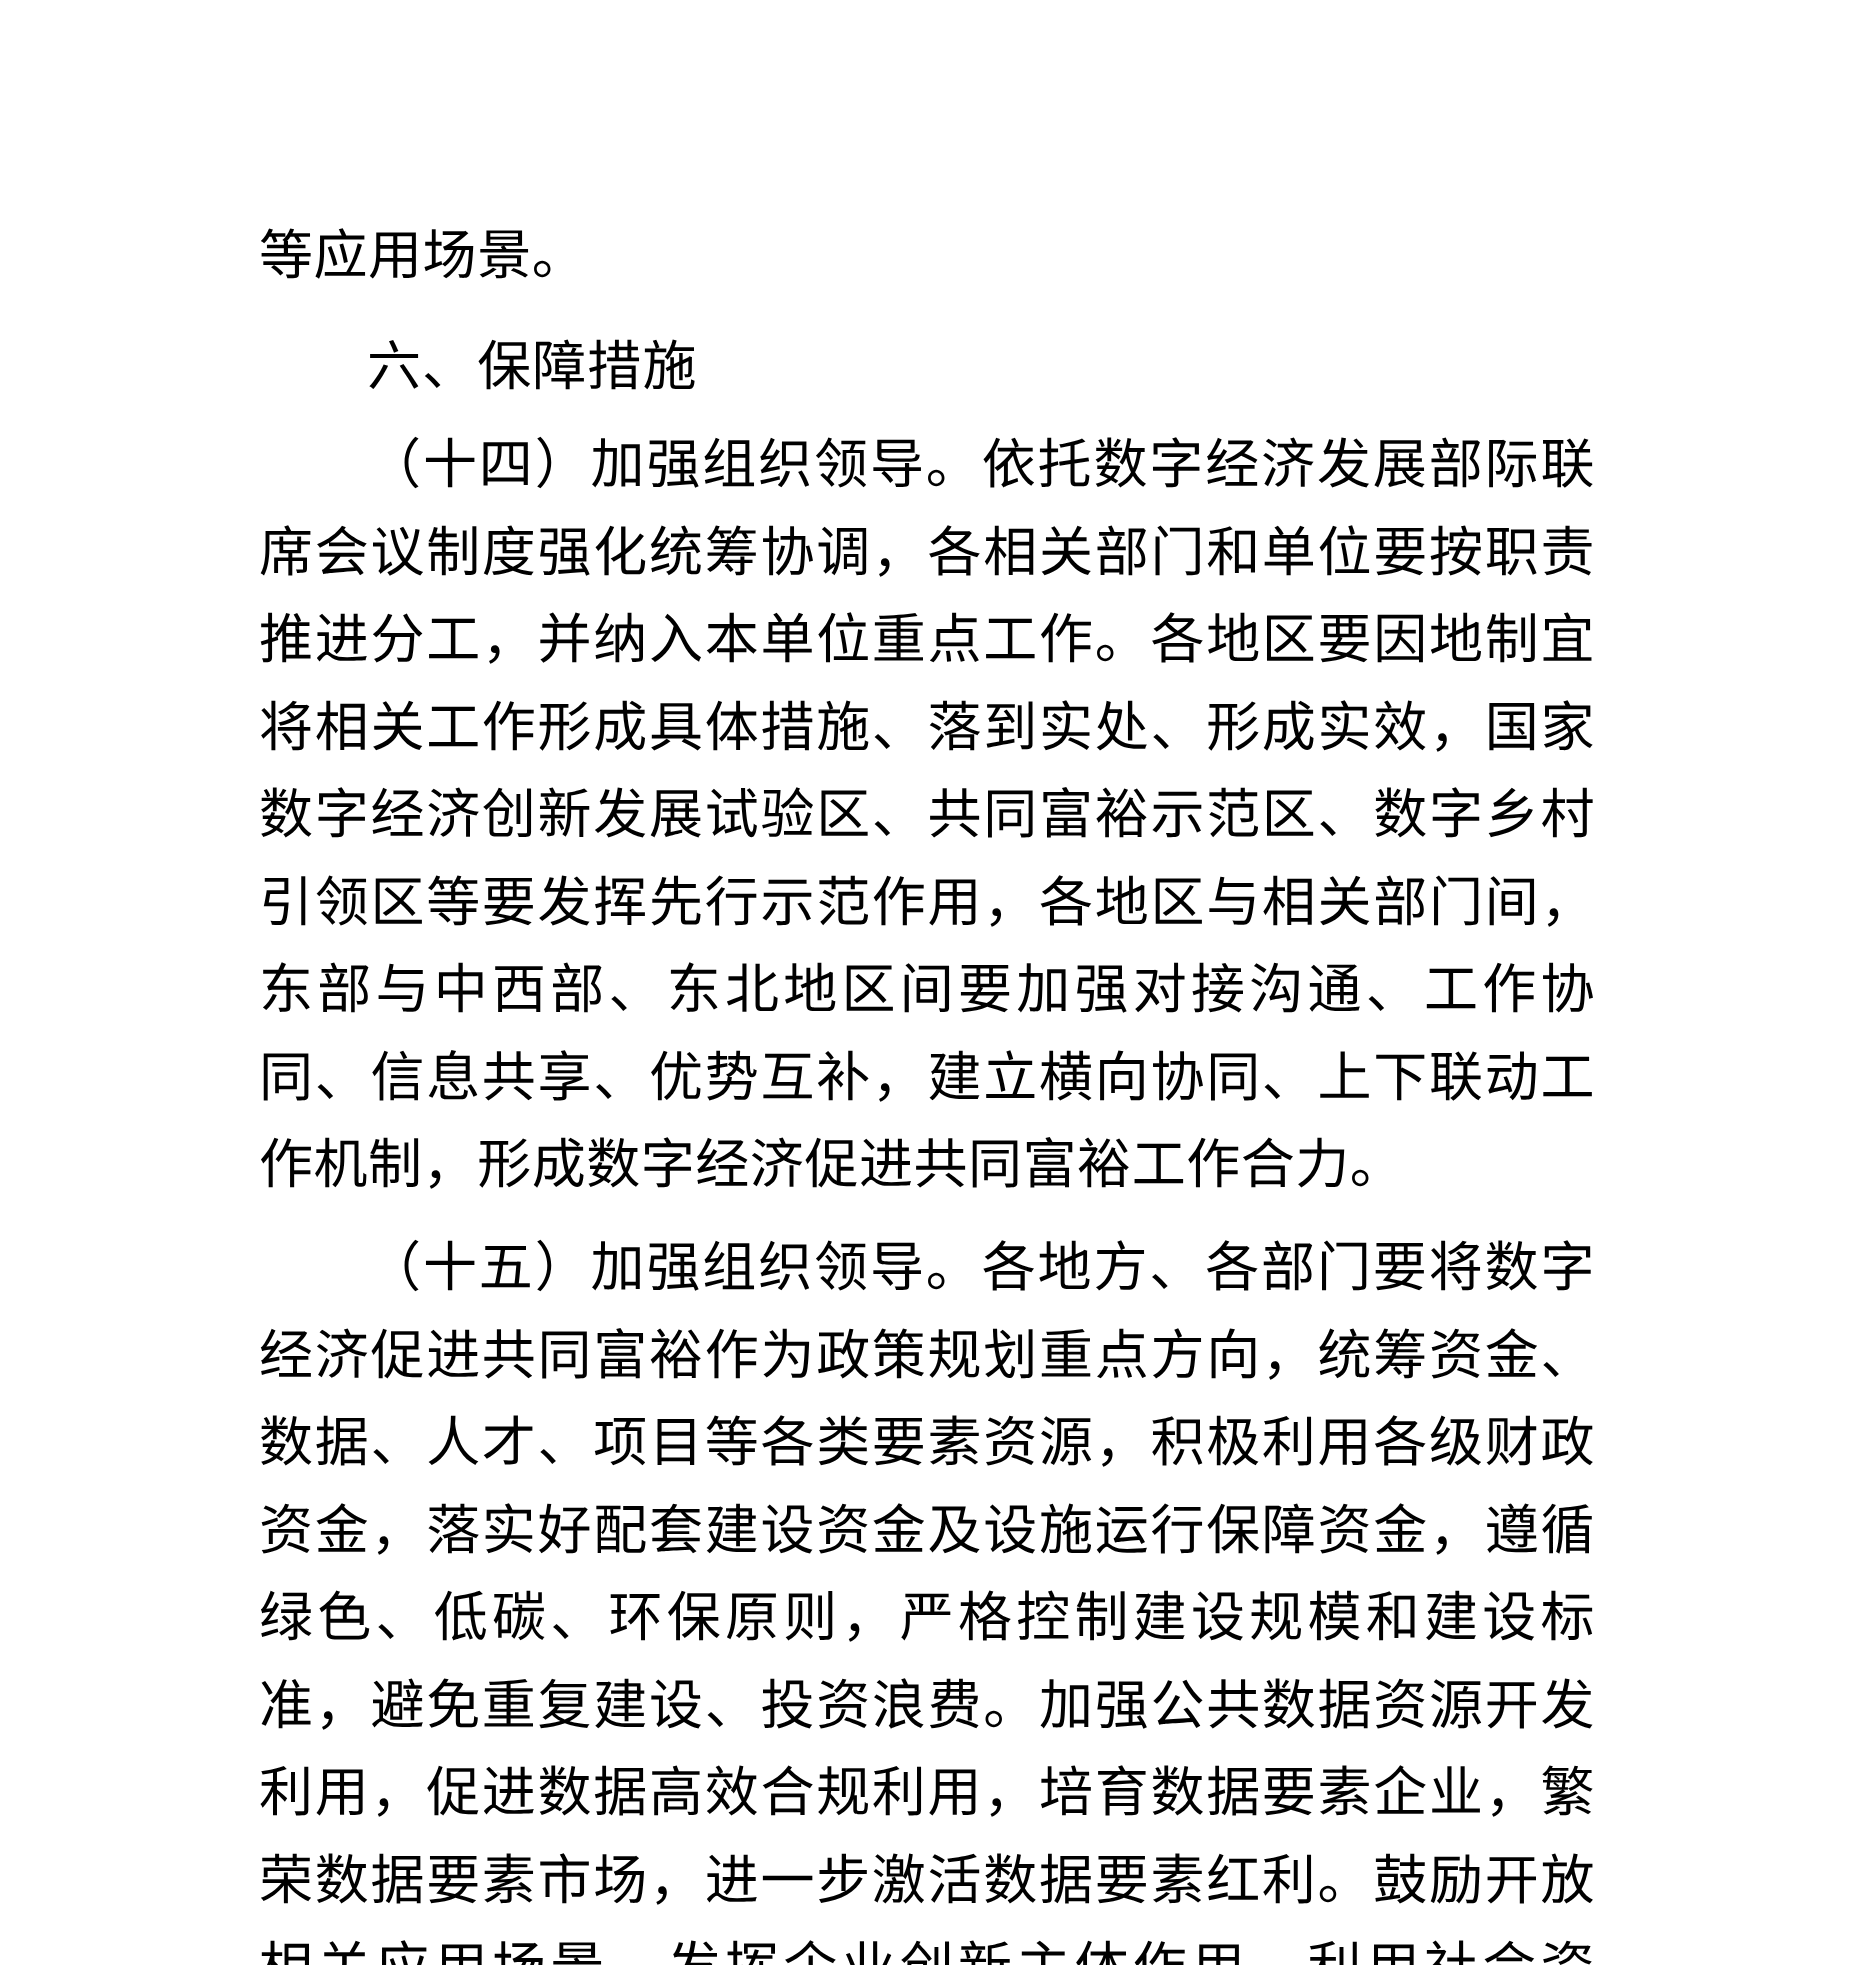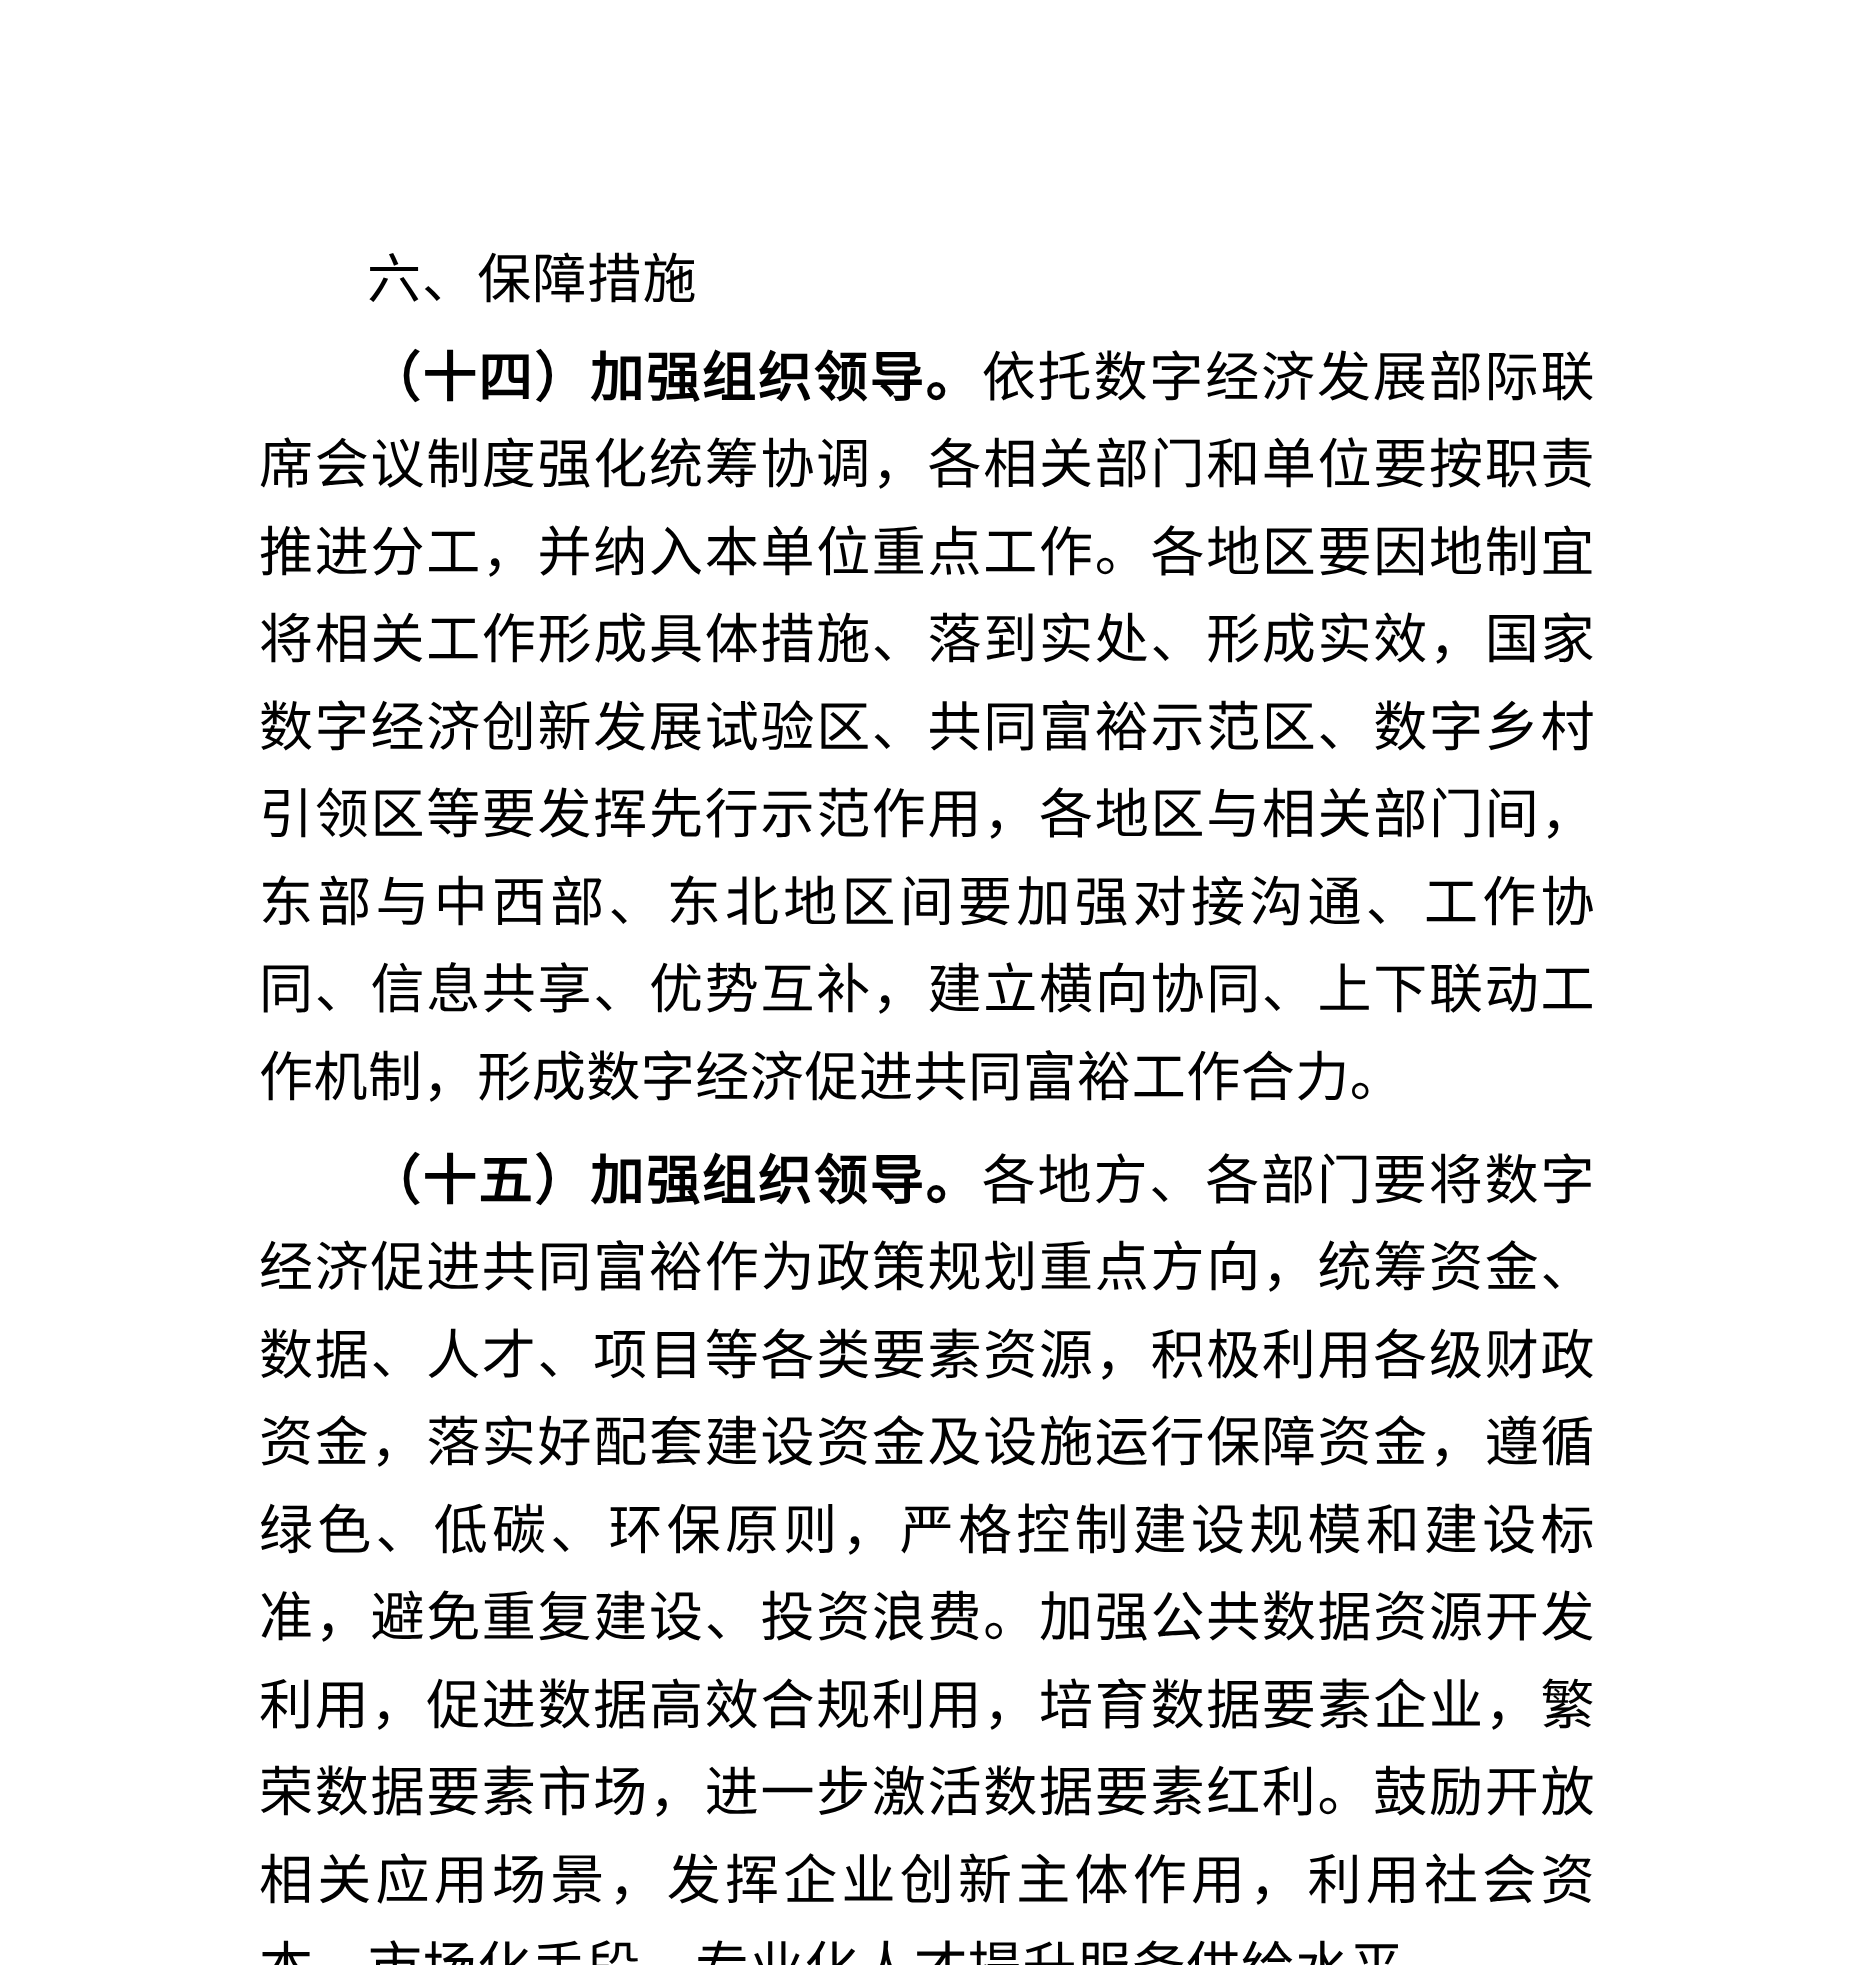--- a/index.html
+++ b/index.html
@@ -41,28 +41,29 @@
   .heading {
     font-size: 54px;
     line-height: 1.62;
     font-weight: normal;
     text-indent: 2em;
     margin: 16.5px 0 11px 0;
     letter-spacing: 0.02em;
   }
   .gap-sm { height: 7px; }
   .gap-md { height: 15.7px; }
-  .bold-run { font-weight: bold; }
+  .bold-run { font-weight: normal; }
 </style>
 </head>
 <body>
 
 <div class="page">
   <div class="content">
 
+    <p class="para">等应用场景。</p>
 
     <div class="gap-sm"></div>
 
     <h2 class="heading">六、保障措施</h2>
 
     <p class="para indent"><span class="bold-run">（十四）加强组织领导。</span>依托数字经济发展部际联席会议制度强化统筹协调，各相关部门和单位要按职责推进分工，并纳入本单位重点工作。各地区要因地制宜将相关工作形成具体措施、落到实处、形成实效，国家数字经济创新发展试验区、共同富裕示范区、数字乡村引领区等要发挥先行示范作用，各地区与相关部门间，东部与中西部、东北地区间要加强对接沟通、工作协同、信息共享、优势互补，建立横向协同、上下联动工作机制，形成数字经济促进共同富裕工作合力。</p>
 
     <div class="gap-md"></div>
 
     <p class="para indent"><span class="bold-run">（十五）加强组织领导。</span>各地方、各部门要将数字经济促进共同富裕作为政策规划重点方向，统筹资金、数据、人才、项目等各类要素资源，积极利用各级财政资金，落实好配套建设资金及设施运行保障资金，遵循绿色、低碳、环保原则，严格控制建设规模和建设标准，避免重复建设、投资浪费。加强公共数据资源开发利用，促进数据高效合规利用，培育数据要素企业，繁荣数据要素市场，进一步激活数据要素红利。鼓励开放相关应用场景，发挥企业创新主体作用，利用社会资本、市场化手段、专业化人才提升服务供给水平。</p>

